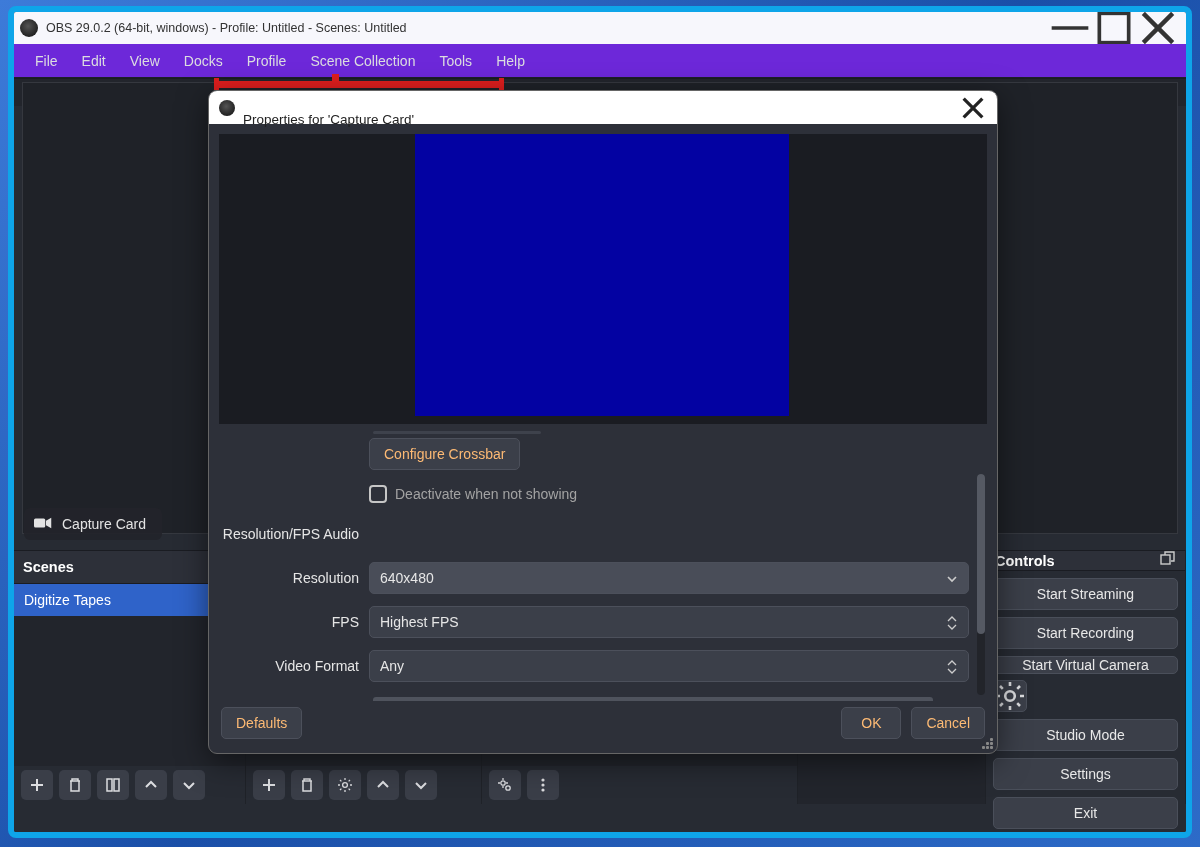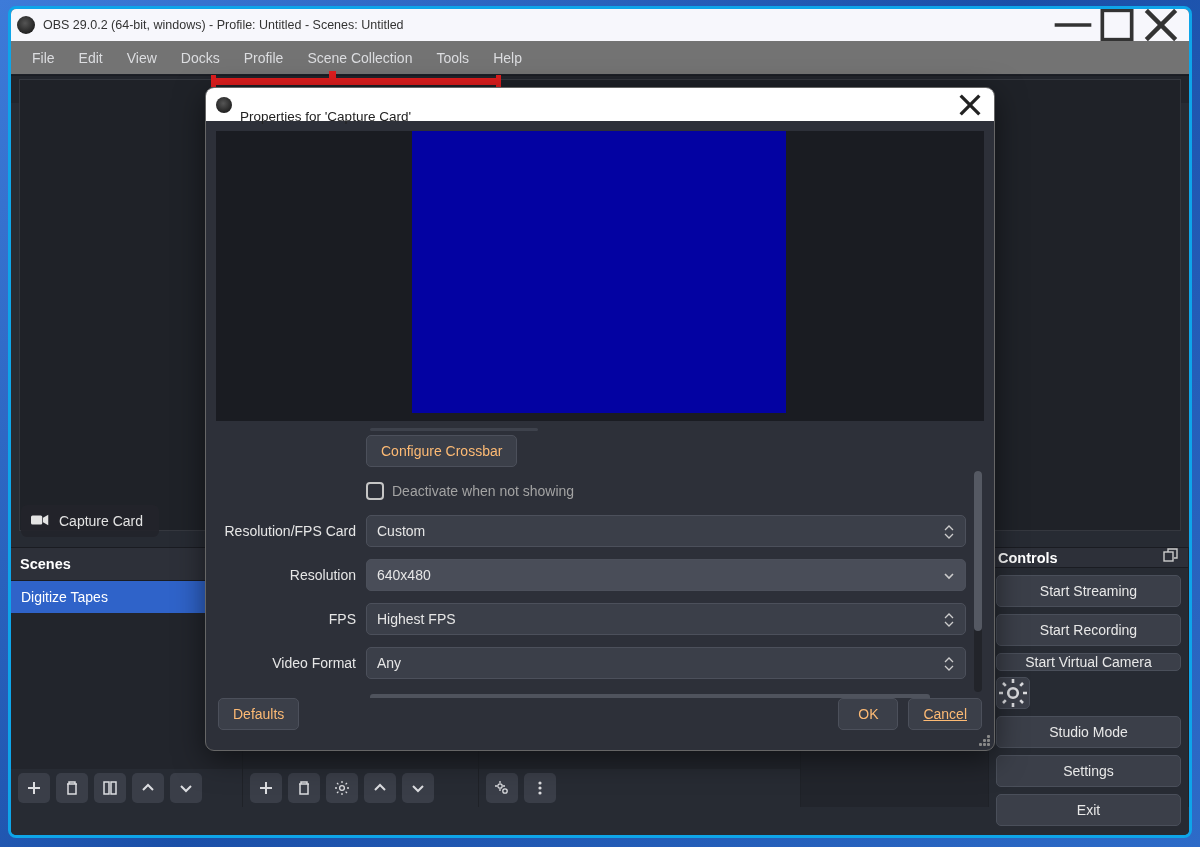--- a/index.html
+++ b/index.html
@@ -1,32 +1,32 @@
 <!DOCTYPE html>
 <html><head>
 <meta charset="utf-8">
 <style>
   * { box-sizing: border-box; margin: 0; padding: 0; }
   html, body { width: 1200px; height: 847px; overflow: hidden; font-family: "Segoe UI", Arial, sans-serif; }
   body { background: linear-gradient(135deg, #3d7bd9 0%, #1a4fa8 50%, #2d6bc8 100%); }
 
   .window {
     position: absolute; left: 8px; top: 6px; width: 1184px; height: 832px;
-    background: #272b33; border: 3px solid #0ea5e9; border-radius: 8px;
+    background: #272b33; border: 6px solid #0ea5e9; border-radius: 8px;
     display: flex; flex-direction: column; overflow: hidden;
   }
 
   
   .titlebar { height: 32px; background: #f7f7fc; display: flex; align-items: center; padding: 0 6px; color: #333; font-size: 12.5px; }
   .titlebar .obs-logo { width: 18px; height: 18px; border-radius: 50%; background: radial-gradient(circle at 45% 40%, #555 0%, #222 70%); margin-right: 8px; }
   .titlebar .title-text { flex: 1; }
   .titlebar .win-btn { width: 44px; height: 30px; display: flex; align-items: center; justify-content: center; color: #333; font-size: 13px; cursor: pointer; }
 
   
-  .menubar { height: 34px; background: #737373; display: flex; align-items: center; padding: 0 9px; gap: 0; color: #dcdde0; font-size: 14px; border-bottom: 1px solid #1d2027; }
+  .menubar { height: 34px; background: #6d28d9; display: flex; align-items: center; padding: 0 9px; gap: 0; color: #dcdde0; font-size: 14px; border-bottom: 1px solid #1d2027; }
   .menubar .menu-item { padding: 6px 12px; cursor: default; border-radius: 3px; }
 
   .red-marker { position: absolute; top: 69px; height: 7px; background: #e01e1e; }
   .red-marker.m1 { left: 200px; width: 5px; height: 12px; top:66px;}
   .red-marker.m2 { left: 205px; width: 115px; }
   .red-marker.m3 { left: 318px; width: 7px; height: 14px; top:62px;}
   .red-marker.m4 { left: 325px; width: 160px; }
   .red-marker.m5 { left: 485px; width: 5px; height: 12px; top:66px;}
 
   
@@ -100,21 +100,21 @@
   .form-row { display:flex; align-items:center; height:44px; }
   .form-row .label { width:150px; text-align:right; padding-right:10px; color:#e6e6e6; font-size:14px;}
   .form-row .control { flex:1; }
   .btn { height: 32px; padding: 0 14px; background: #3b3f49; color:#fdba74; border:1px solid #4c505b; border-radius:5px; font-size:14px; display:inline-flex; align-items:center; cursor:pointer;}
   .checkbox { width:18px; height:18px; border:2px solid #c6c6c6; border-radius:4px; display:inline-block; margin-right:8px; vertical-align:middle;}
   .select { height:32px; width:100%; background:#3b3f49; border:1px solid #4c505b; border-radius:5px; color:#e6e6e6; font-size:14px; display:flex; align-items:center; padding:0 10px; position:relative;}
   .select.darker{ background:#494d58; }
   .select .arrow{ position:absolute; right:6px; top:4px; width:20px; height:24px; display:flex; flex-direction:column; align-items:center; justify-content:center; gap:2px;}
   .select .arrow.single svg{width:12px;height:12px;}
   .select .arrow.double svg{width:10px;height:6px;}
-  .dialog-footer{ height:52px; display:flex; padding:0 12px 8px 12px; gap:10px;}
+  .dialog-footer{ height:52px; display:flex; align-items:center; padding:0 12px 8px 12px; gap:10px;}
   .dialog-footer .spacer{flex:1;}
   .grip { position:absolute; right:4px; bottom:4px; width:14px; height:14px;}
   .grip span{position:absolute;width:3px;height:3px;background:#888;border-radius:1px;}
 </style>
 </head>
 <body>
 
 <div class="window">
 
   <div class="titlebar">
@@ -379,34 +379,21 @@
 
         <div class="form-row" style="height:36px;">
           <div class="label"></div>
           <div class="control" style="display:flex;align-items:center;">
             <span class="checkbox"></span>
             <span style="color:#a3a3a3;font-size:14px;">Deactivate when not showing</span>
           </div>
         </div>
 
         <div class="form-row">
-          <div class="label">Resolution/FPS Card</div>
-          <div class="control">
-            <div class="select">
-              <span>Custom</span>
-              <span class="arrow double">
-                <svg viewBox="0 0 10 6">
-                    <polyline points="1,5 5,1 9,5" fill="none" stroke="#ccc" stroke-width="1.3"></polyline>
-                  </svg>
-                <svg viewBox="0 0 10 6">
-                    <polyline points="1,1 5,5 9,1" fill="none" stroke="#ccc" stroke-width="1.3"></polyline>
-                  </svg>
-              </span>
-            </div>
-          </div>
+          <div class="label">Resolution/FPS Audio</div>
         </div>
 
         <div class="form-row">
           <div class="label">Resolution</div>
           <div class="control">
             <div class="select darker">
               <span>640x480</span>
               <span class="arrow single">
                 <svg viewBox="0 0 12 12">
                     <polyline points="2,4 6,8 10,4" fill="none" stroke="#ccc" stroke-width="1.6"></polyline>
@@ -453,21 +440,21 @@
         <div class="dialog-scroll-track"></div>
         <div class="dialog-scroll-thumb"></div>
         <div class="dialog-hscroll-thumb"></div>
       </div>
     </div>
 
     <div class="dialog-footer">
       <div class="btn">Defaults</div>
       <div class="spacer"></div>
       <div class="btn" style="min-width:60px;justify-content:center;">OK</div>
-      <div class="btn" style="min-width:72px;justify-content:center;text-decoration:underline;">Cancel</div>
+      <div class="btn" style="min-width:72px;justify-content:center;">Cancel</div>
     </div>
     <div class="grip">
       <span style="right:0;bottom:0"></span>
         <span style="right:4px;bottom:0"></span>
         <span style="right:8px;bottom:0"></span>
       <span style="right:0;bottom:4px"></span>
         <span style="right:4px;bottom:4px"></span>
       <span style="right:0;bottom:8px"></span>
     </div>
   </div>

